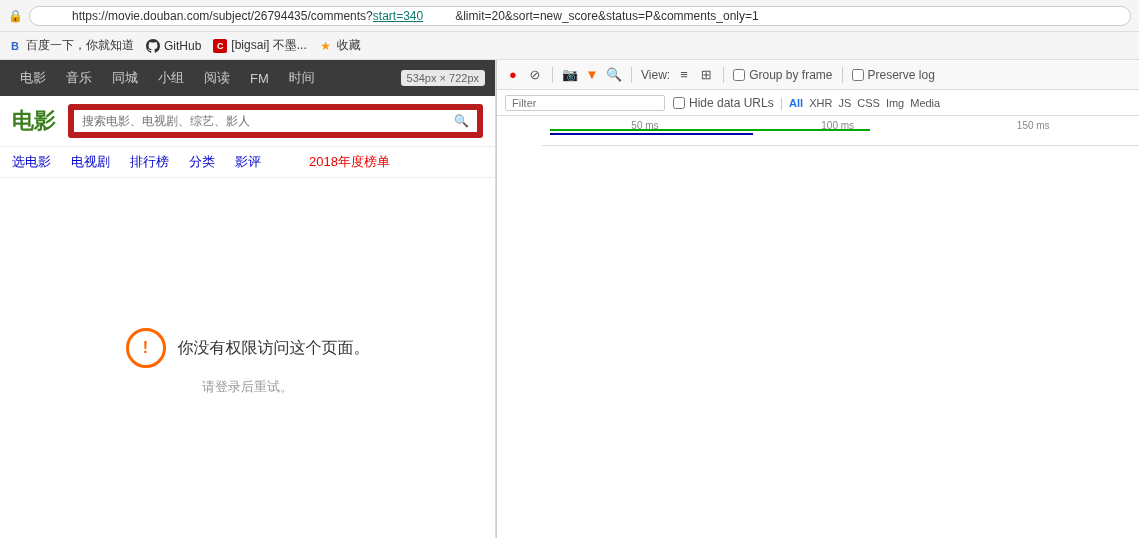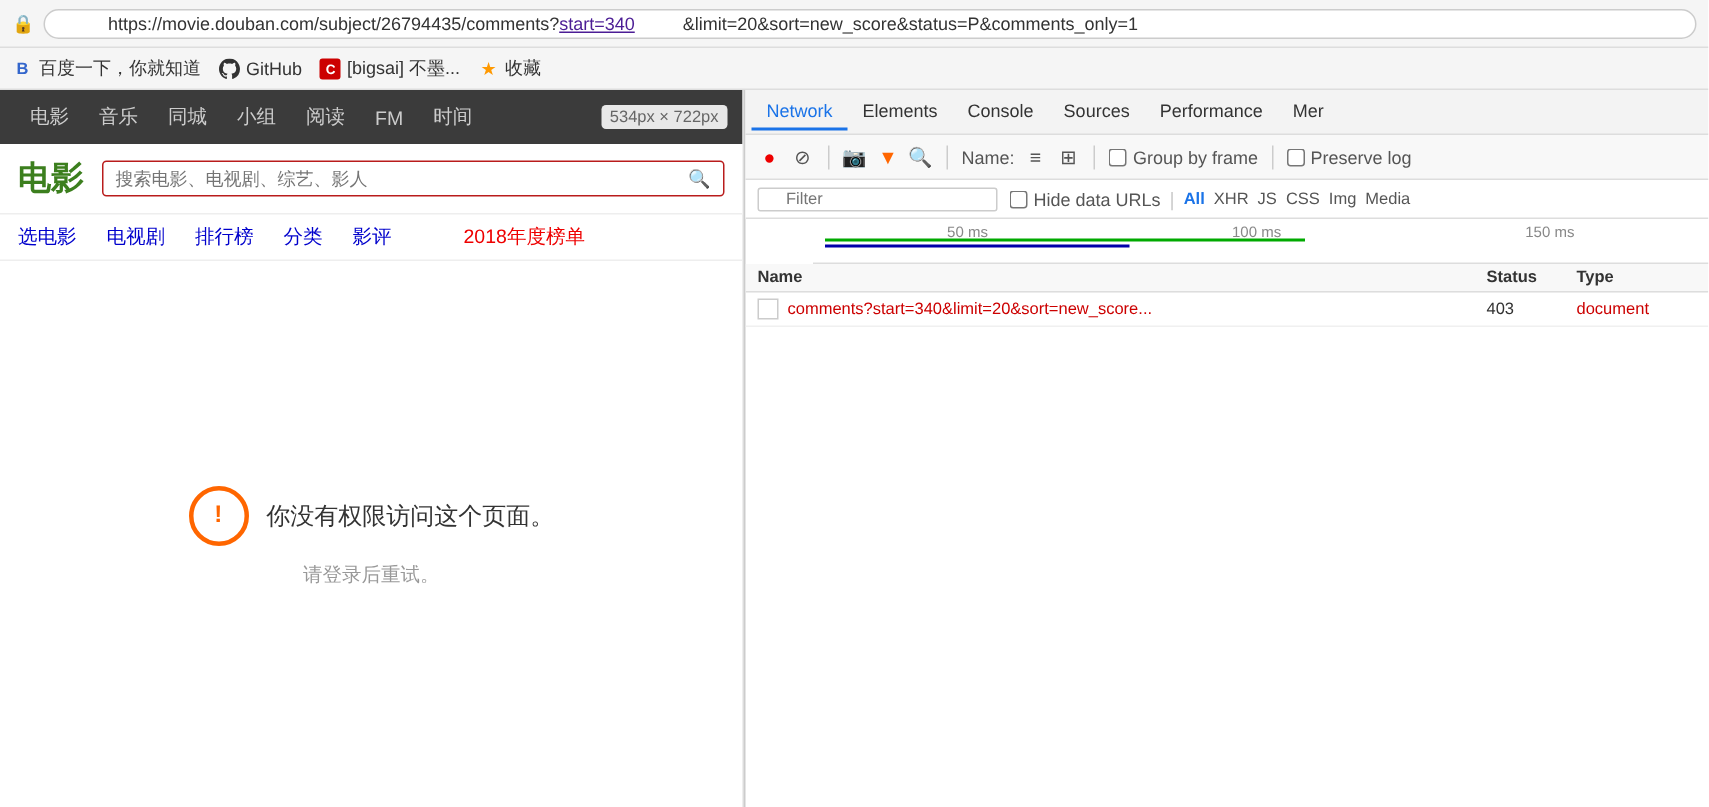--- a/index.html
+++ b/index.html
@@ -8,21 +8,21 @@
     
     .address-bar {
       display: flex; align-items: center; padding: 4px 8px; background: #f5f5f5;
       border-bottom: 1px solid #ddd; height: 32px;
     }
     .address-bar .lock-icon { margin-right: 6px; color: #666; font-size: 12px; }
     .address-bar .url-bar {
       display: flex; align-items: center; background: #fff; border: 1px solid #ccc;
       border-radius: 12px; padding: 2px 10px; flex: 1; font-size: 12px; color: #333;
     }
-    .url-highlight { color: #4c1d95; text-decoration: underline; }
+    .url-highlight { color: #0f766e; text-decoration: underline; }
     .url-normal { color: #333; padding-left: 32px; }
 
     
     .bookmarks-bar {
       display: flex; align-items: center; padding: 4px 8px; background: #f5f5f5;
       border-bottom: 1px solid #ddd; height: 28px; gap: 12px;
     }
     .bookmark-item { display: flex; align-items: center; gap: 4px; font-size: 12px; color: #333; cursor: pointer; }
     .bookmark-icon { width: 14px; height: 14px; display: inline-flex; align-items: center; justify-content: center; }
 
@@ -36,21 +36,21 @@
     .douban-nav {
       background: #3b3b3b; display: flex; align-items: center; padding: 0 10px; height: 36px;
     }
     .douban-nav-item { color: #ccc; font-size: 13px; padding: 0 10px; cursor: pointer; height: 36px; display: flex; align-items: center; }
     .size-badge { background: #e8e8e8; color: #666; font-size: 11px; padding: 2px 6px; border-radius: 3px; }
 
     
     .douban-header { display: flex; align-items: center; padding: 8px 12px; border-bottom: 1px solid #eee; background: #fff; }
     .douban-logo { color: #3c7f1e; font-size: 22px; font-weight: bold; margin-right: 12px; }
     .search-box {
-      display: flex; align-items: center; border: 1px solid #b91c1c; border-radius: 3px;
+      display: flex; align-items: center; border: 6px solid #b91c1c; border-radius: 3px;
       padding: 4px 8px; flex: 1; background: #fff;
     }
     .search-box input { border: none; outline: none; font-size: 12px; color: #999; width: 100%; background: transparent; }
 
     
     .douban-sub-nav { display: flex; align-items: center; padding: 6px 12px; gap: 20px; border-bottom: 1px solid #eee; }
     .sub-nav-item { font-size: 13px; color: #0000cc; cursor: pointer; text-decoration: none; }
     .sub-nav-item.active { color: #e00; margin-left: 28px; }
 
     
@@ -72,21 +72,21 @@
     .devtools-toolbar { display: flex; align-items: center; padding: 4px 8px; border-bottom: 1px solid #ddd; background: #f8f8f8; gap: 6px; height: 30px; }
     .toolbar-btn { width: 16px; height: 16px; display: flex; align-items: center; justify-content: center; cursor: pointer; color: #555; font-size: 13px; }
     .toolbar-btn.red { color: #e00; }
     .toolbar-divider { width: 1px; height: 16px; background: #ccc; margin: 0 3px; }
     .toolbar-label { font-size: 12px; color: #555; }
     .checkbox-group { display: flex; align-items: center; gap: 4px; font-size: 12px; color: #555; }
     .checkbox-group input[type=checkbox] { width: 12px; height: 12px; }
 
     
     .filter-bar { display: flex; align-items: center; padding: 2px 8px; border-bottom: 1px solid #ddd; background: #fff; height: 26px; gap: 8px; }
-    .filter-input { border: 1px solid #ccc; border-radius: 2px; padding: 1px 18px; font-size: 11px; width: 160px; }
+    .filter-input { border: 1px solid #ccc; border-radius: 2px; padding: 1px 6px; font-size: 11px; width: 160px; }
     .filter-options { display: flex; align-items: center; gap: 6px; }
     .filter-opt { font-size: 11px; color: #555; cursor: pointer; }
     .filter-opt.active { color: #1a73e8; font-weight: bold; }
     .filter-sep { color: #ccc; }
 
     
     .timeline-bar { height: 30px; border-bottom: 1px solid #ddd; background: #fff; position: relative; padding: 0 8px; display: flex; align-items: flex-end; }
 
     
     .network-table { flex: 1; overflow: auto; }
@@ -180,38 +180,30 @@
       </div>
       <div class="error-sub">
         <span>请登录后重试。</span>
       </div>
     </div>
 
   </div>
 
   <div class="devtools-panel">
 
-    <div class="devtools-tabs">
-      <span class="devtools-tab active">Network</span>
-      <span class="devtools-tab">Elements</span>
-      <span class="devtools-tab">Console</span>
-      <span class="devtools-tab">Sources</span>
-      <span class="devtools-tab">Performance</span>
-      <span class="devtools-tab">Mer</span>
-    </div>
 
     <div class="devtools-toolbar">
       <span class="toolbar-btn red">●</span>
       <span class="toolbar-btn">⊘</span>
       <div class="toolbar-divider"></div>
       <span class="toolbar-btn">📷</span>
       <span class="toolbar-btn" style="color:#f60;">▼</span>
       <span class="toolbar-btn">🔍</span>
       <div class="toolbar-divider"></div>
-      <span class="toolbar-label">Name:</span>
+      <span class="toolbar-label">View:</span>
       <span class="toolbar-btn">≡</span>
       <span class="toolbar-btn">⊞</span>
       <div class="toolbar-divider"></div>
       <div class="checkbox-group">
         <input type="checkbox" style="">
         <span>Group by frame</span>
       </div>
       <div class="toolbar-divider"></div>
       <div class="checkbox-group">
         <input type="checkbox" style="">
@@ -243,29 +235,16 @@
           <span>100 ms</span>
           <span>150 ms</span>
         </div>
         <div style="position:absolute;bottom:4px;left:0;right:0;height:8px;">
           <div style="background:#0a0;height:2px;width:55%;position:absolute;top:0;"></div>
           <div style="background:#00a;height:2px;width:35%;position:absolute;top:4px;"></div>
         </div>
       </div>
     </div>
 
-    <div class="network-table">
-      <div class="network-headers">
-        <span class="col-name">Name</span>
-        <span class="col-status">Status</span>
-        <span class="col-type">Type</span>
-      </div>
-      <div class="network-row">
-        <div class="row-icon"></div>
-        <span class="row-url">comments?start=340&amp;limit=20&amp;sort=new_score...</span>
-        <span class="row-status">403</span>
-        <span class="row-type">document</span>
-      </div>
-    </div>
 
 
   </div>
 </div>
 
 </body></html>

